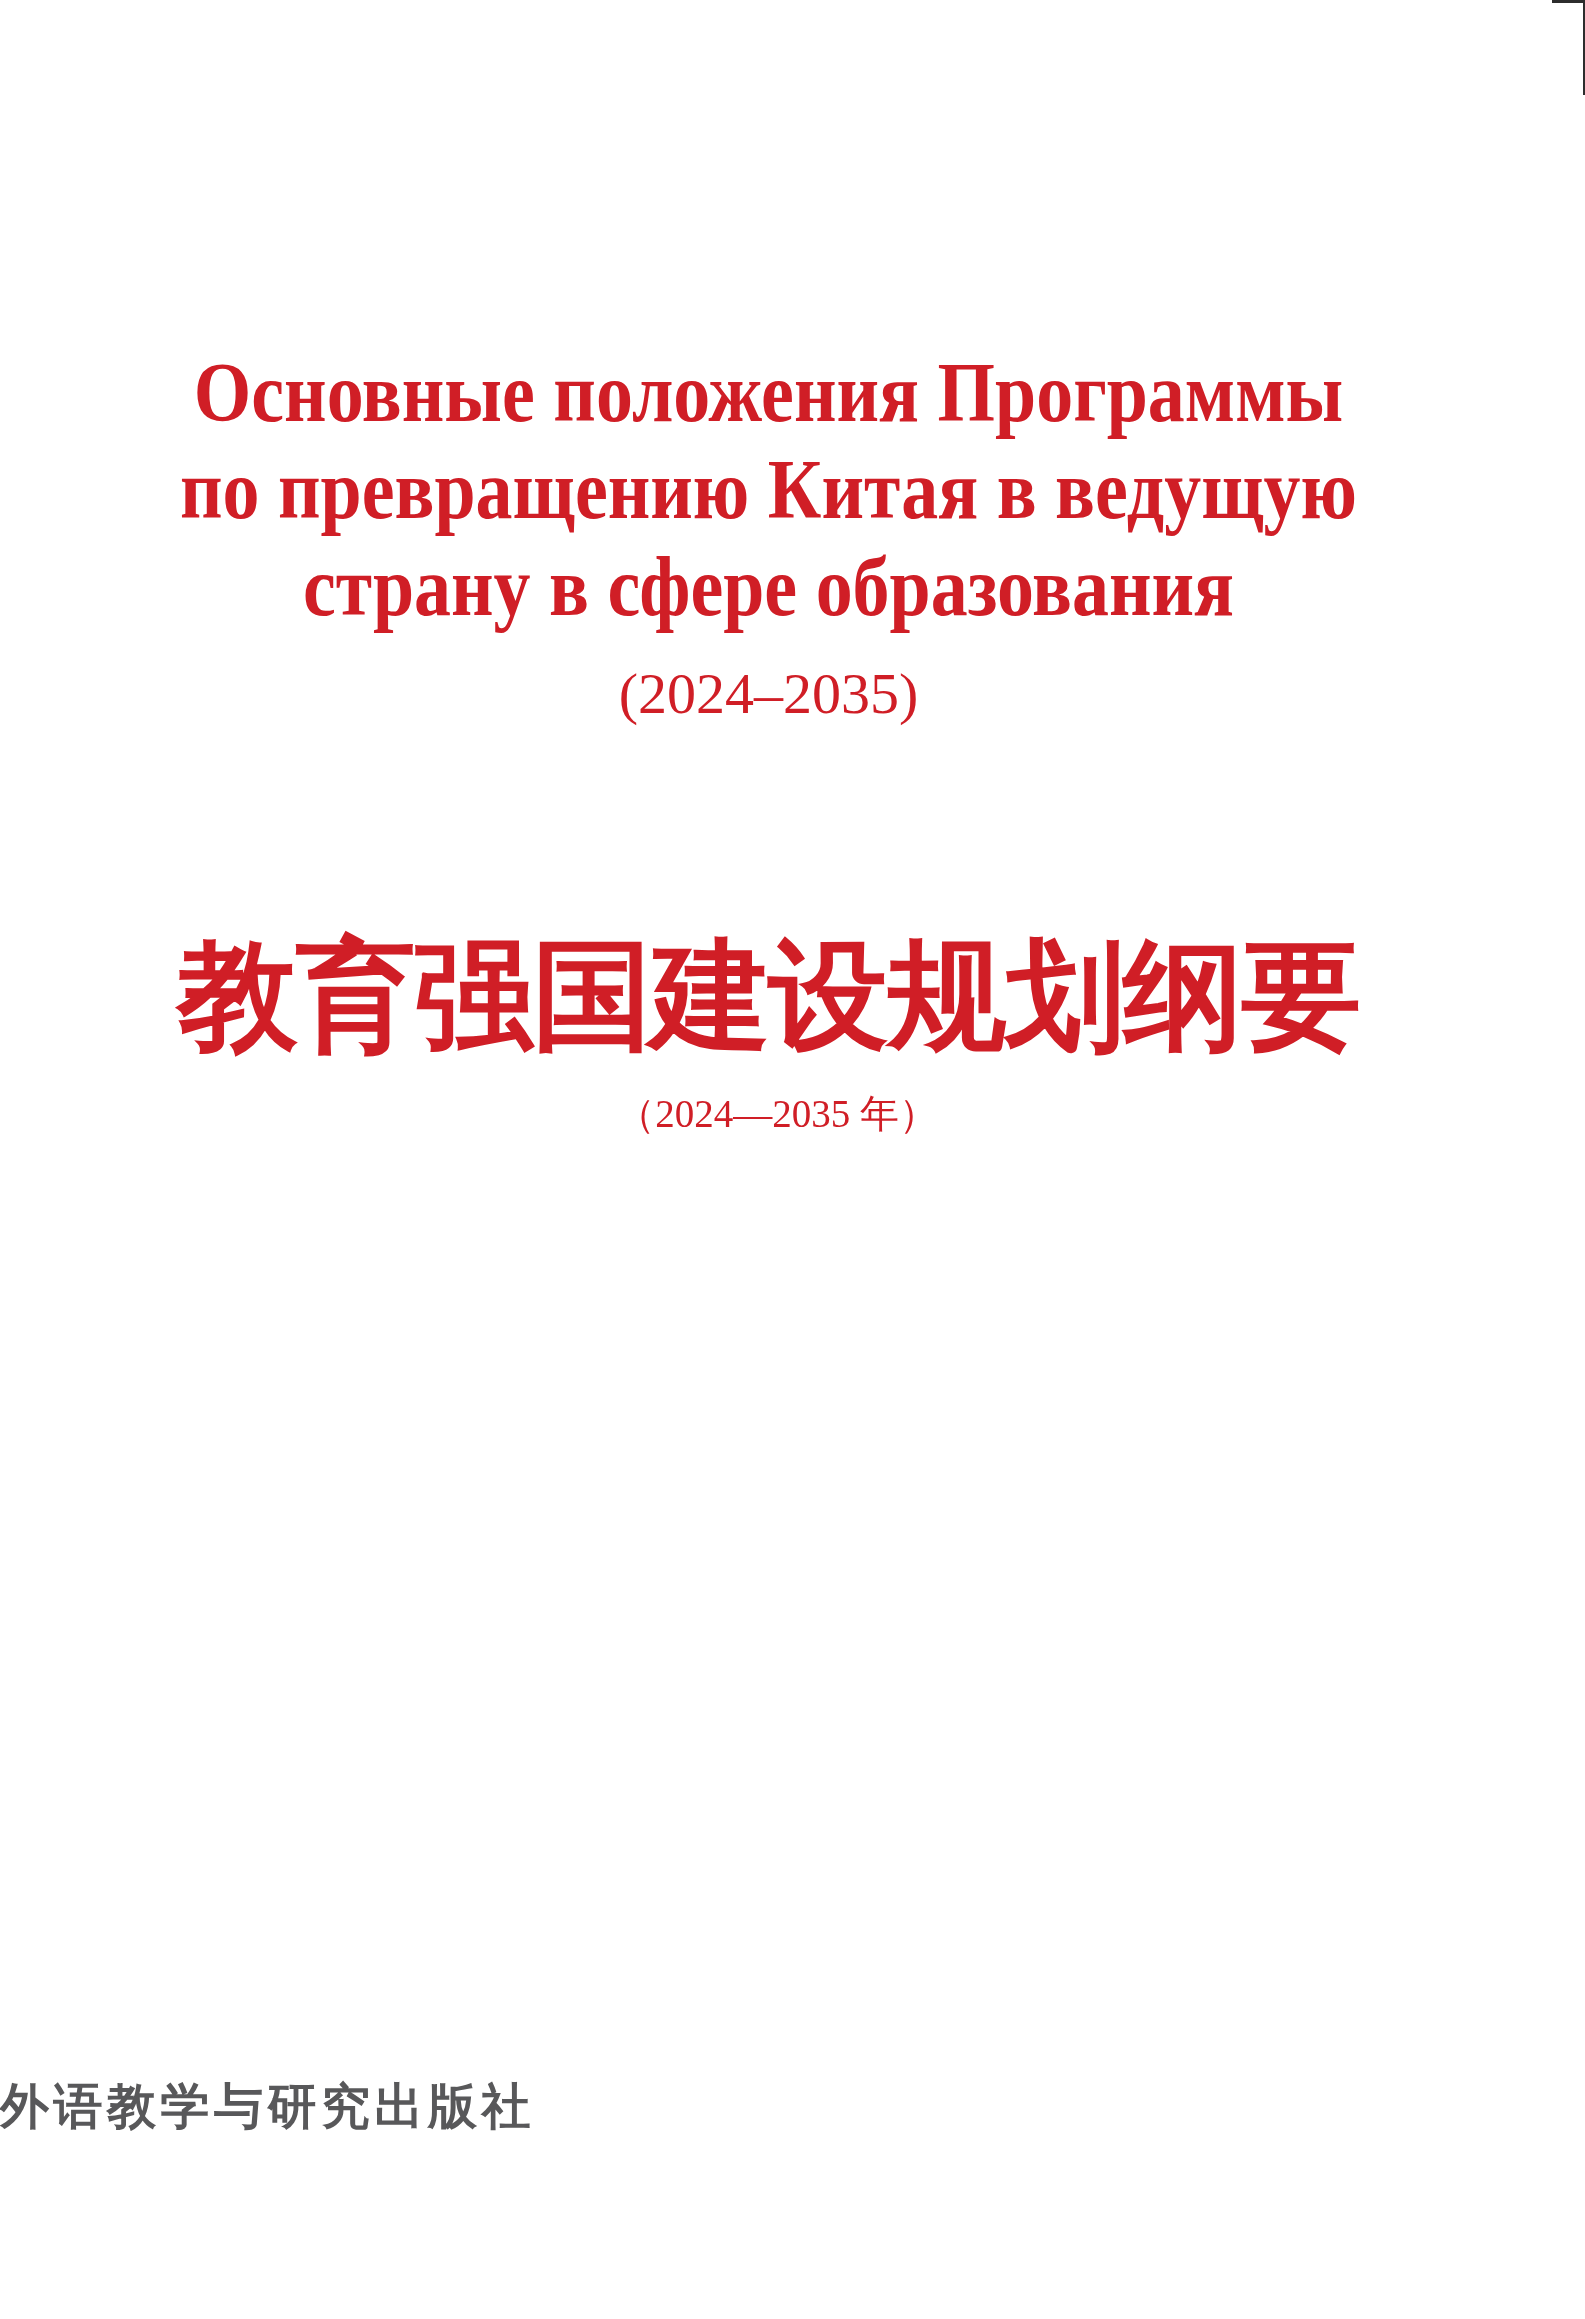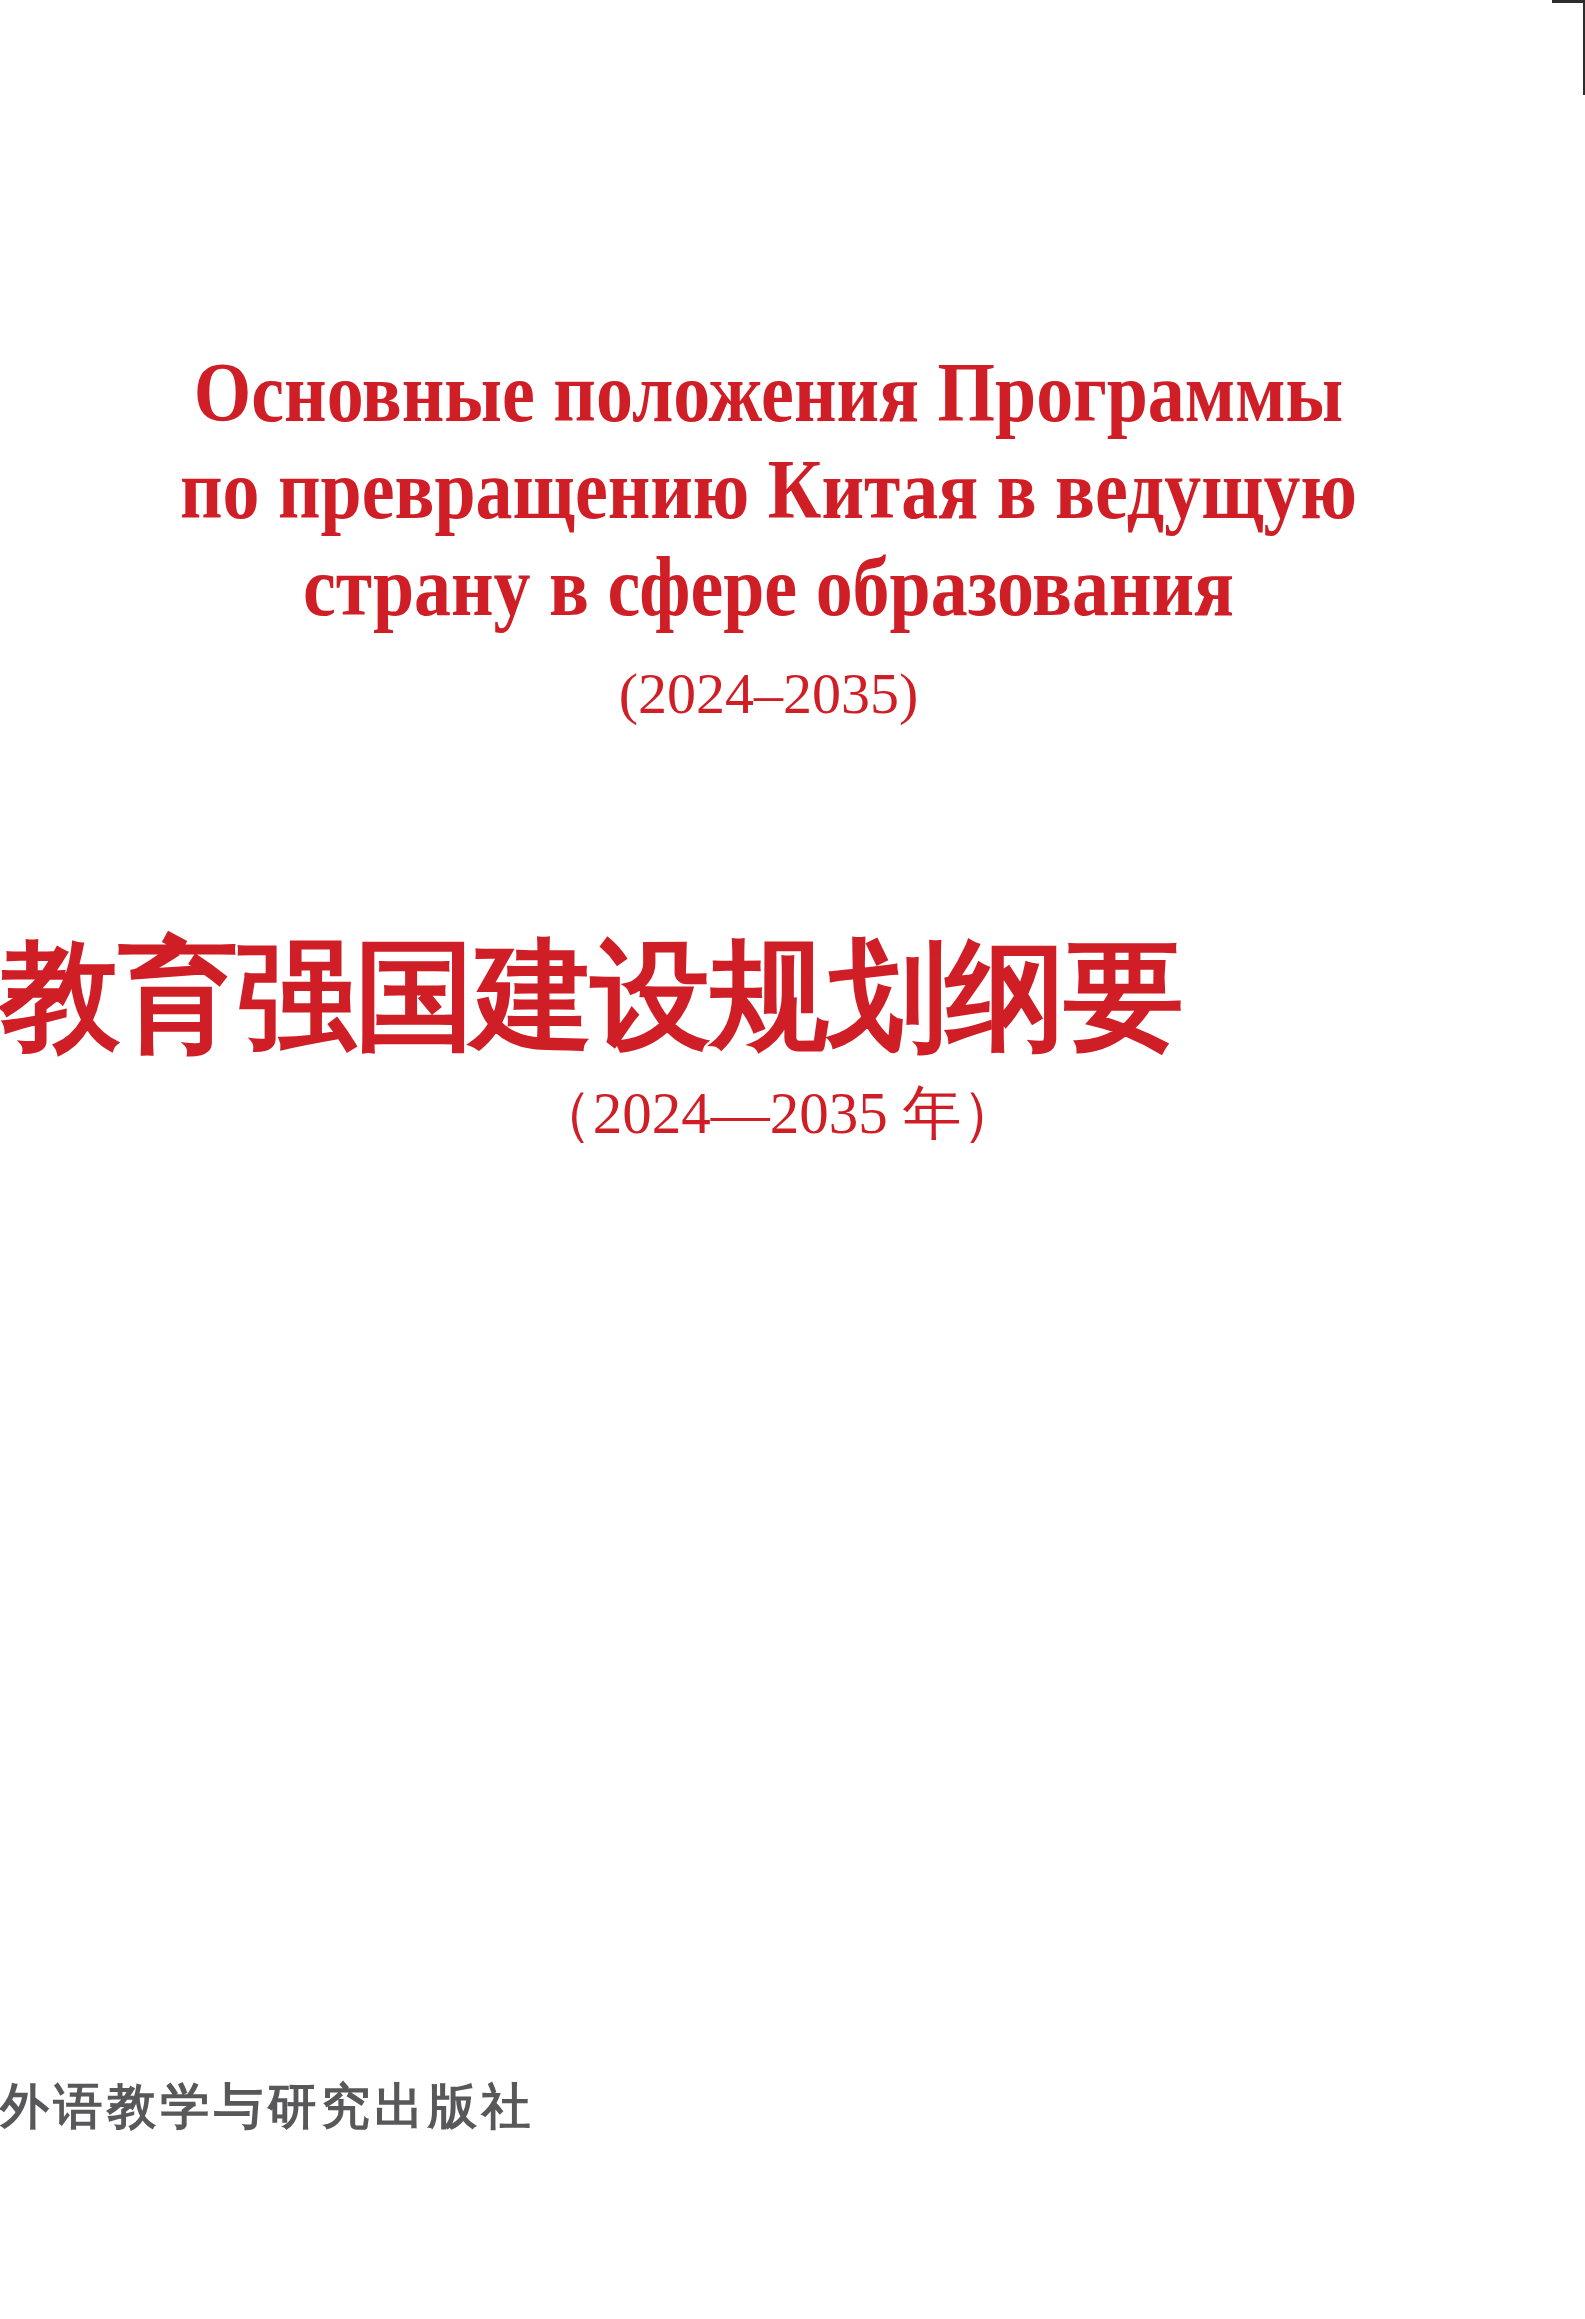--- a/index.html
+++ b/index.html
@@ -51,39 +51,39 @@
     font-size: 58px;
     line-height: 58px;
     white-space: nowrap;
   }
   
   .cn-title {
     position: absolute;
     top: 933px;
     left: 0;
     right: 49px;
-    text-align: left;
+    text-align: center;
     color: var(--red);
     font-weight: bold;
     font-size: 120px;
     line-height: 127px;
     letter-spacing: -1.8px;
     white-space: nowrap;
     font-family: "Liberation Serif", "DejaVu Serif", serif;
   }
   
   .cn-years {
     position: absolute;
     top: 1089px;
     left: 0;
     right: 32px;
     text-align: center;
     color: var(--red);
     font-weight: normal;
-    font-size: 59px;
+    font-size: 39px;
     line-height: 49px;
     white-space: nowrap;
   }
   
   .publisher {
     position: absolute;
     top: 2084px;
     left: 0;
     right: 49px;
     text-align: left;

